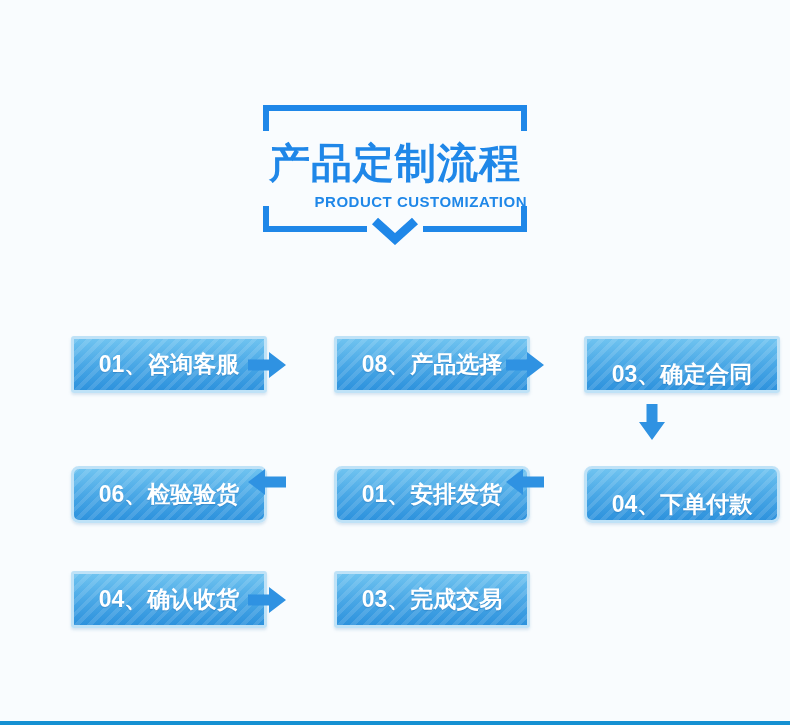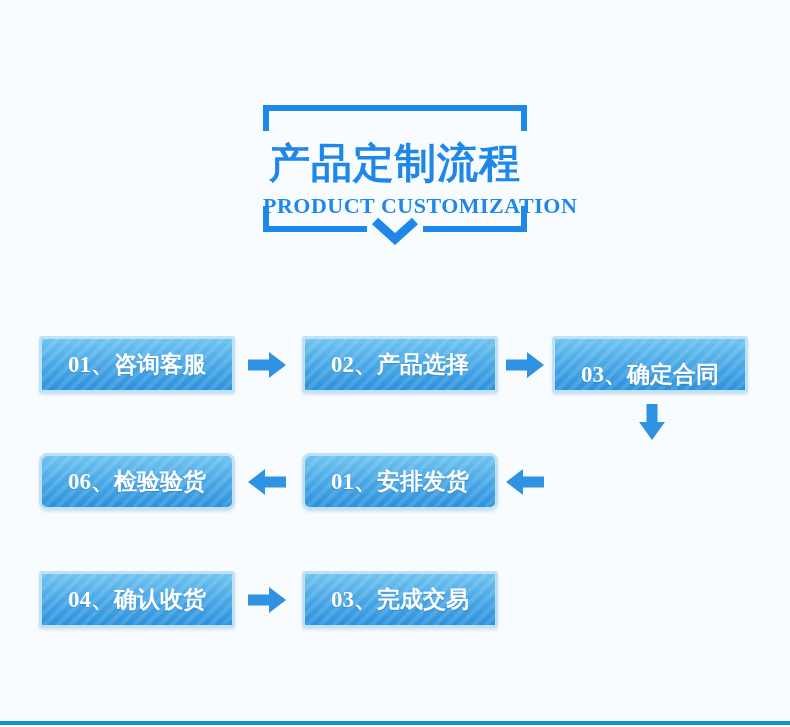--- a/index.html
+++ b/index.html
@@ -1,57 +1,57 @@
 <!DOCTYPE html>
 <html style="--accent: #1f87e8; --background: #f9fcfe; --box-border: #bfe2f7; --box-top: #6fc3f0; --box-bottom: #2d92dd; --box-text: #ffffff; --arrow: #2f92e2; --footer-bar: #1590d2;"><head>
 <meta charset="utf-8">
 <style>
   html,body{margin:0;padding:0;}
   body{font-family:"Liberation Sans","DejaVu Sans",sans-serif;}
   .screen{
     position:relative;width:790px;height:727px;overflow:hidden;
     background:var(--background,#f9fcfe);
-    font-family:Liberation Serif, serif;
   }
   
   .title-frame{position:absolute;left:263px;top:105px;width:264px;height:127px;}
   .tf{position:absolute;background:var(--accent,#1f87e8);}
   .tf-top{top:0;left:0;right:0;height:6px;}
   .tf-top-left{top:0;left:0;width:6px;height:26px;}
   .tf-top-right{top:0;right:0;width:6px;height:26px;}
   .tf-bot-left-v{bottom:0;left:0;width:6px;height:26px;}
   .tf-bot-right-v{bottom:0;right:0;width:6px;height:26px;}
   .tf-bot-left-h{bottom:0;left:0;width:104px;height:6px;}
   .tf-bot-right-h{bottom:0;right:0;width:104px;height:6px;}
   .tf-chevron{position:absolute;left:50%;bottom:-17px;transform:translateX(-50%);}
   .title-cn{
     position:absolute;left:0;right:0;top:36px;text-align:center;
     font-size:41px;font-weight:700;color:var(--accent,#1f87e8);
     line-height:1.1;letter-spacing:1px;white-space:nowrap;
   }
   .title-en{
     position:absolute;left:0;right:0;top:88px;text-align:right;
-    font-size:22px;font-weight:600;color:var(--accent,#1f87e8);
+    font-size:15px;font-weight:600;color:var(--accent,#1f87e8);
     letter-spacing:0.5px;white-space:nowrap;
   }
   
   .step-box{
     position:absolute;width:196px;height:57px;box-sizing:border-box;
     border:3px solid var(--box-border,#bfe2f7);border-radius:3px;
     background:
       repeating-linear-gradient(135deg,rgba(255,255,255,0.12) 0px,rgba(255,255,255,0.12) 4px,rgba(255,255,255,0) 4px,rgba(255,255,255,0) 9px),
       linear-gradient(to bottom,var(--box-top,#6fc3f0) 0%,#4aa8e6 50%,var(--box-bottom,#2d92dd) 100%);
     display:flex;align-items:center;justify-content:center;
     box-shadow:0 2px 3px rgba(110,160,200,0.25);
+    margin-left:32px;
   }
   .step-label{
     color:var(--box-text,#ffffff);font-size:23px;font-weight:700;
     text-shadow:0 1px 1px rgba(25,95,160,0.35);white-space:nowrap;
   }
-  .r1{top:336px;} .r2{top:453px;border-radius:8px;} .r3{top:571px;}
+  .r1{top:336px;} .r2{top:466px;border-radius:8px;} .r3{top:571px;}
   .c1{left:39px;} .c2{left:302px;} .c3{left:552px;align-items:flex-end;}
   
   .arrow{position:absolute;line-height:0;}
   
   .footer-bar{position:absolute;left:0;top:721px;width:790px;height:4px;background:var(--footer-bar,#1590d2);}
   .footer-white{position:absolute;left:0;top:725px;width:790px;height:2px;background:#ffffff;}
 </style>
 </head>
 <body>
 
@@ -76,21 +76,21 @@
 
   <div class="step-box r1 c1">
     <span class="step-label">01、咨询客服</span>
   </div>
   <span class="arrow" style="left:248px;top:351px;">
     <svg width="38" height="28" viewBox="0 0 38 28">
         <polygon points="0,8.5 21,8.5 21,1 38,14 21,27 21,19.5 0,19.5" fill="#2f92e2"></polygon>
       </svg>
   </span>
   <div class="step-box r1 c2">
-    <span class="step-label">02、产品选择</span>
+    <span class="step-label">08、产品选择</span>
   </div>
   <span class="arrow" style="left:506px;top:351px;">
     <svg width="38" height="28" viewBox="0 0 38 28">
         <polygon points="0,8.5 21,8.5 21,1 38,14 21,27 21,19.5 0,19.5" fill="#2f92e2"></polygon>
       </svg>
   </span>
   <div class="step-box r1 c3">
     <span class="step-label">03、确定合同</span>
   </div>
 
@@ -109,20 +109,23 @@
       </svg>
   </span>
   <div class="step-box r2 c2">
     <span class="step-label">01、安排发货</span>
   </div>
   <span class="arrow" style="left:506px;top:468px;">
     <svg width="38" height="28" viewBox="0 0 38 28">
         <polygon points="38,8.5 17,8.5 17,1 0,14 17,27 17,19.5 38,19.5" fill="#2f92e2"></polygon>
       </svg>
   </span>
+  <div class="step-box r2 c3">
+    <span class="step-label">04、下单付款</span>
+  </div>
 
   <div class="step-box r3 c1">
     <span class="step-label">04、确认收货</span>
   </div>
   <span class="arrow" style="left:248px;top:586px;">
     <svg width="38" height="28" viewBox="0 0 38 28">
         <polygon points="0,8.5 21,8.5 21,1 38,14 21,27 21,19.5 0,19.5" fill="#2f92e2"></polygon>
       </svg>
   </span>
   <div class="step-box r3 c2">

